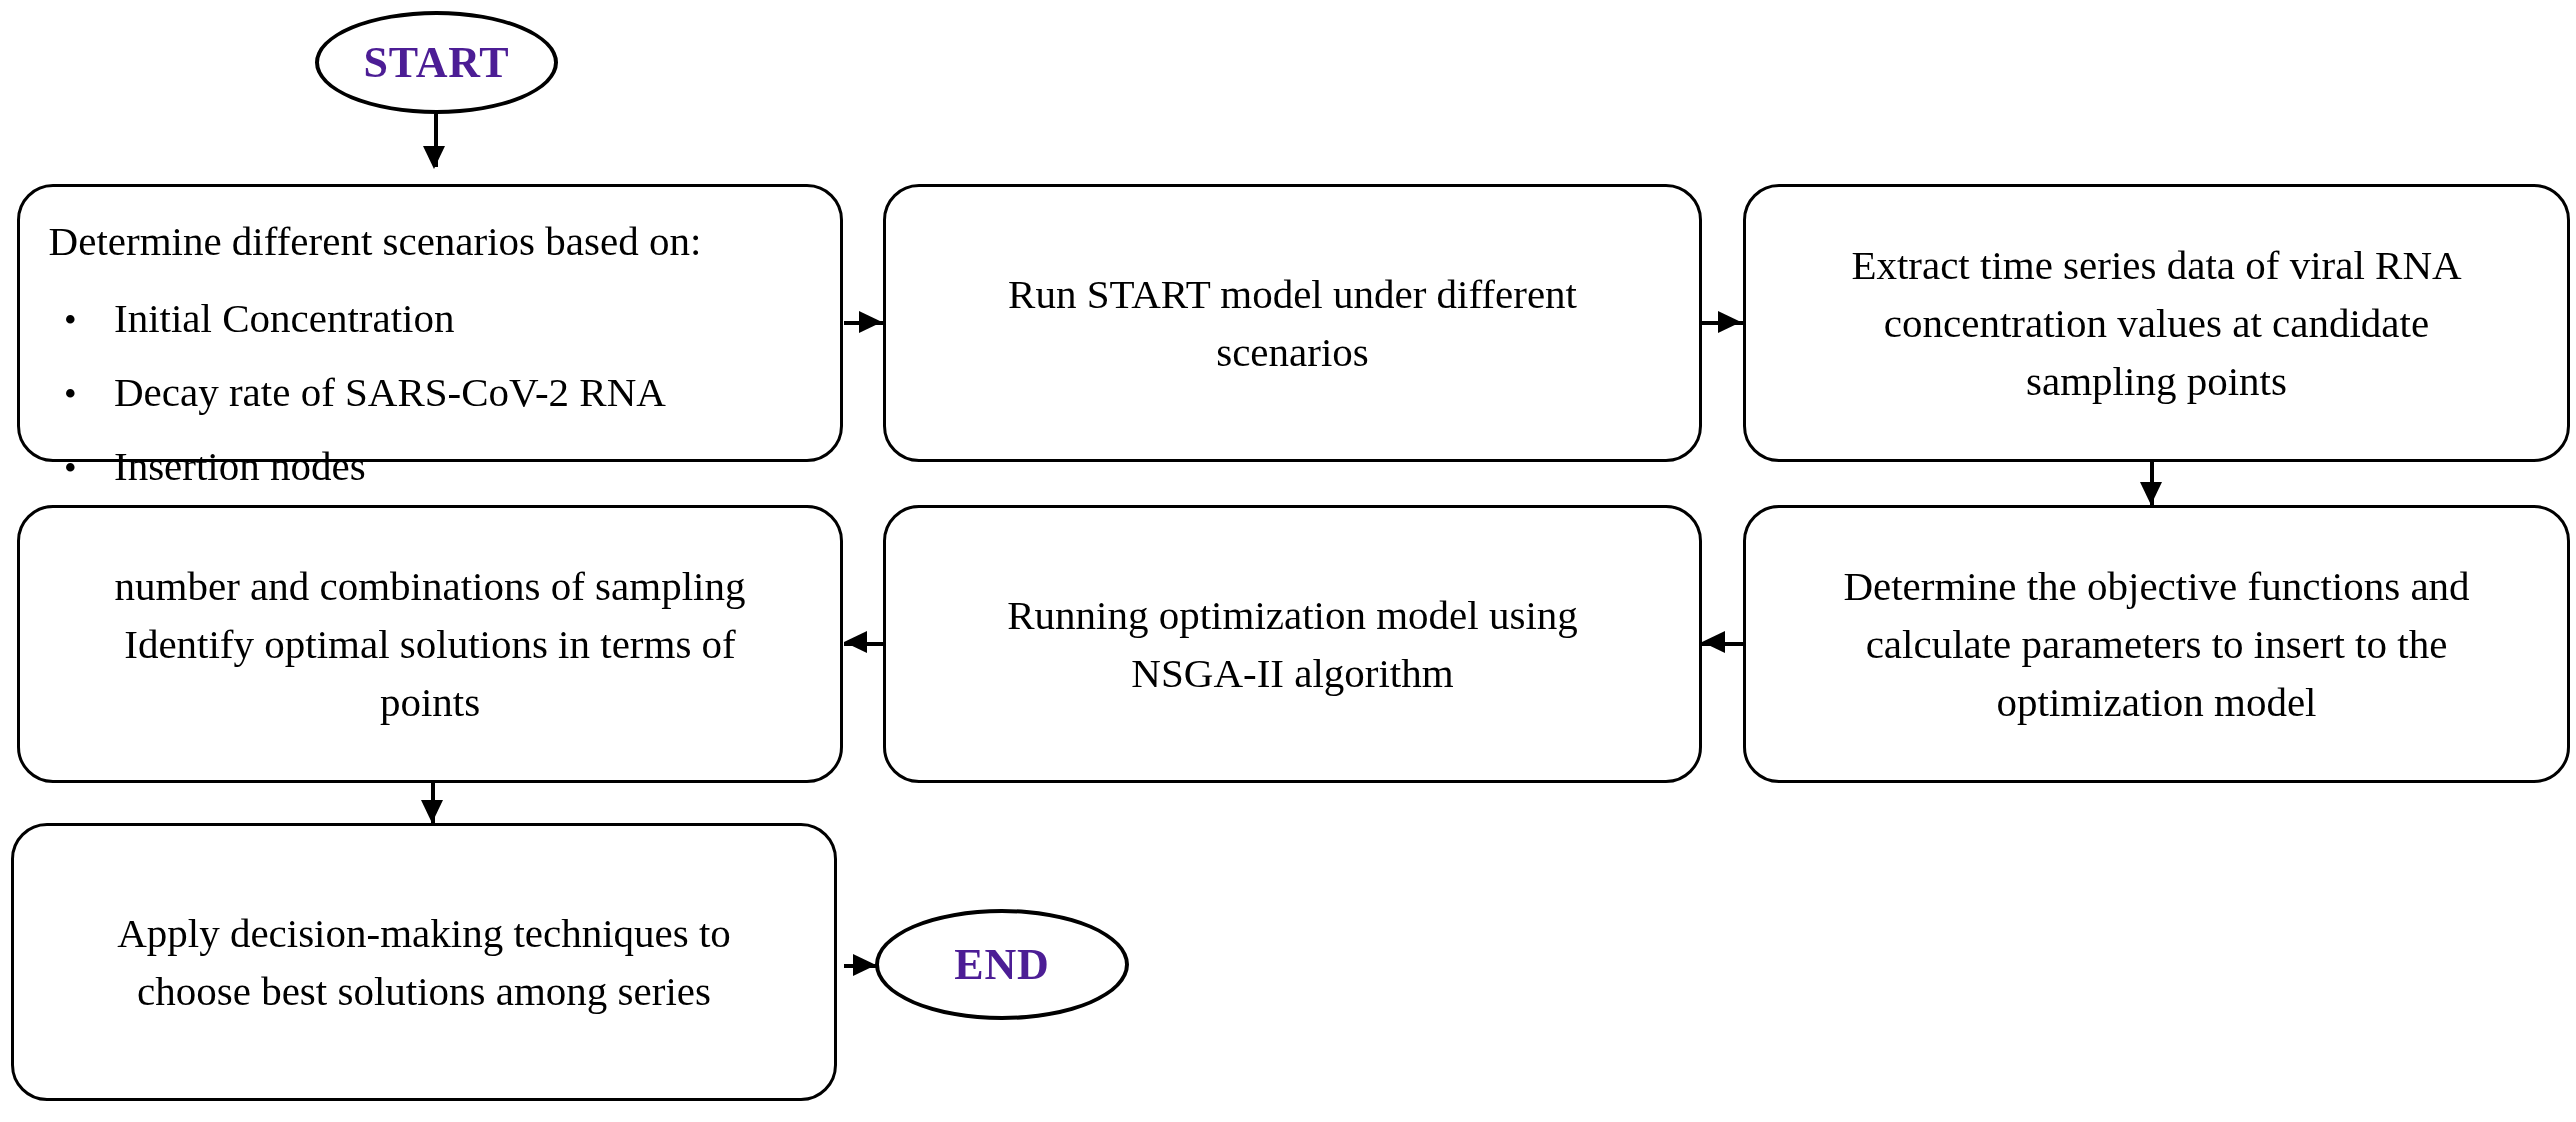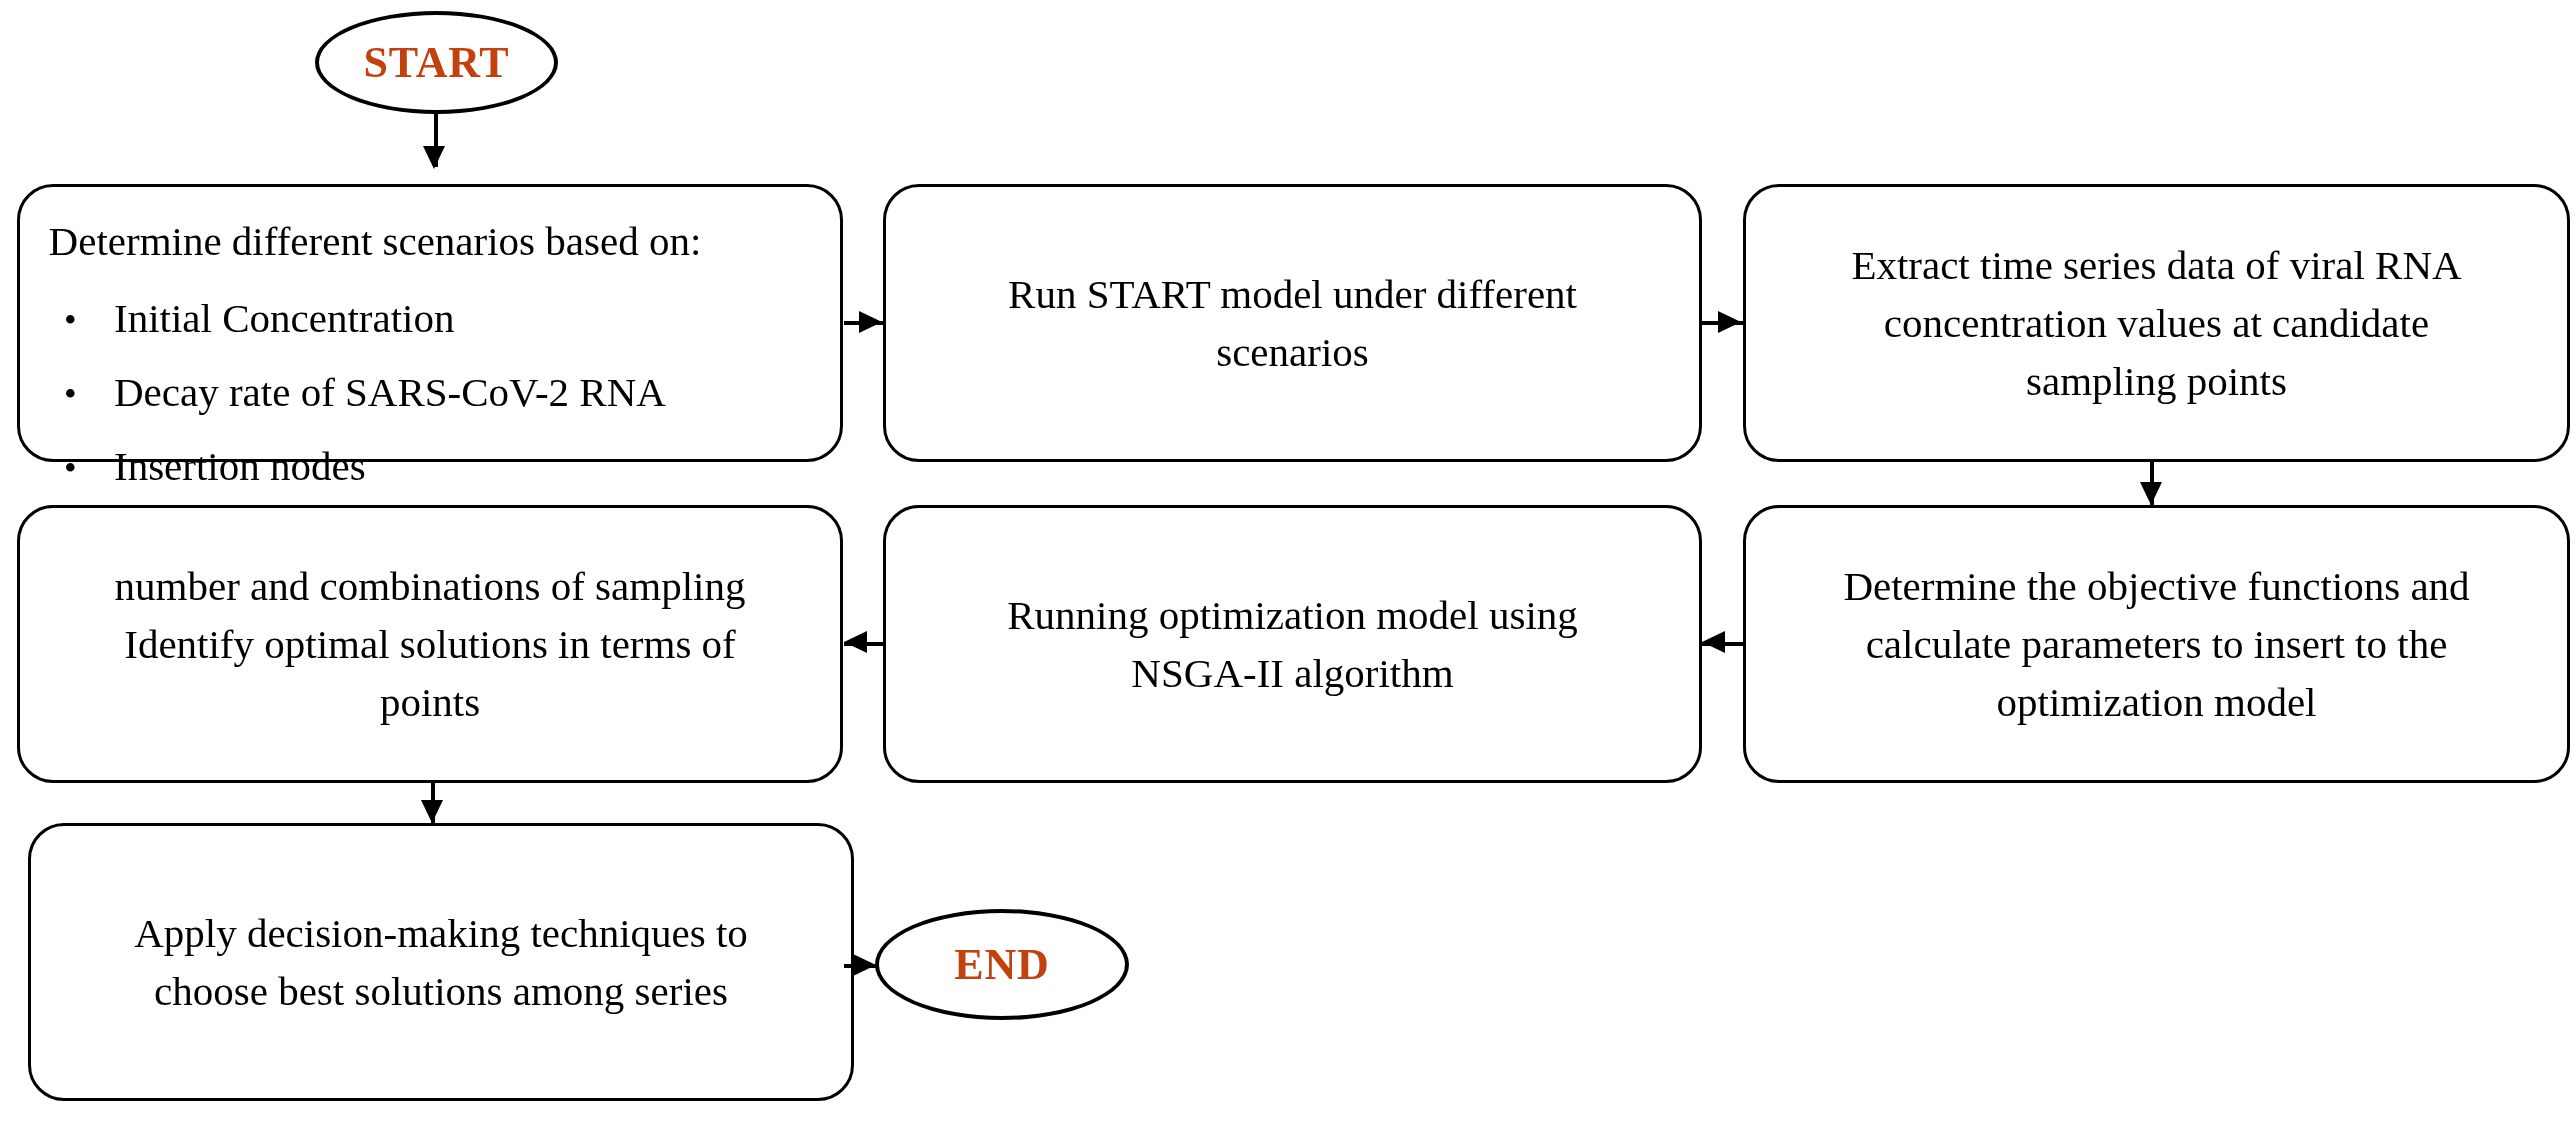--- a/index.html
+++ b/index.html
@@ -76,21 +76,21 @@
     box-sizing: border-box;
     border: 4.7px solid #000000;
     border-radius: 50%;
     background: #ffffff;
     display: flex;
     align-items: center;
     justify-content: center;
     font-weight: bold;
     font-size: 44px;
     letter-spacing: 0.8px;
-    color: #c2410c;
+    color: #4c1d95;
   }
 
   
   .conn-v {            
     position: absolute;
     width: 3.9px;
     background: #000000;
   }
   .conn-h {            
     position: absolute;
@@ -188,21 +188,21 @@
 
   <div class="node-box" style="left:1743px; top:505px; width:827px; height:278px;align-items:center;">
     <span class="line">Determine the objective functions and</span>
     <span class="line">calculate parameters to insert to the</span>
     <span class="line">optimization model</span>
   </div>
 
   <div class="conn-v" style="left:431px; top:783px; height:41px;"></div>
   <div class="arrow-down" style="left:421px; top:800px;"></div>
 
-  <div class="node-box" style="left:28px; top:823px; width:826px; height:278px;">
+  <div class="node-box" style="left:11px; top:823px; width:826px; height:278px;">
     <span class="line">Apply decision-making techniques to</span>
     <span class="line">choose best solutions among series</span>
   </div>
 
   <div class="conn-h" style="left:844px; top:964px; width:45px;"></div>
   <div class="arrow-right" style="left:853px; top:954px;"></div>
 
   <div class="terminator" style="left:875px; top:909px; width:254px; height:111px;">
     <span>END</span>
   </div>

